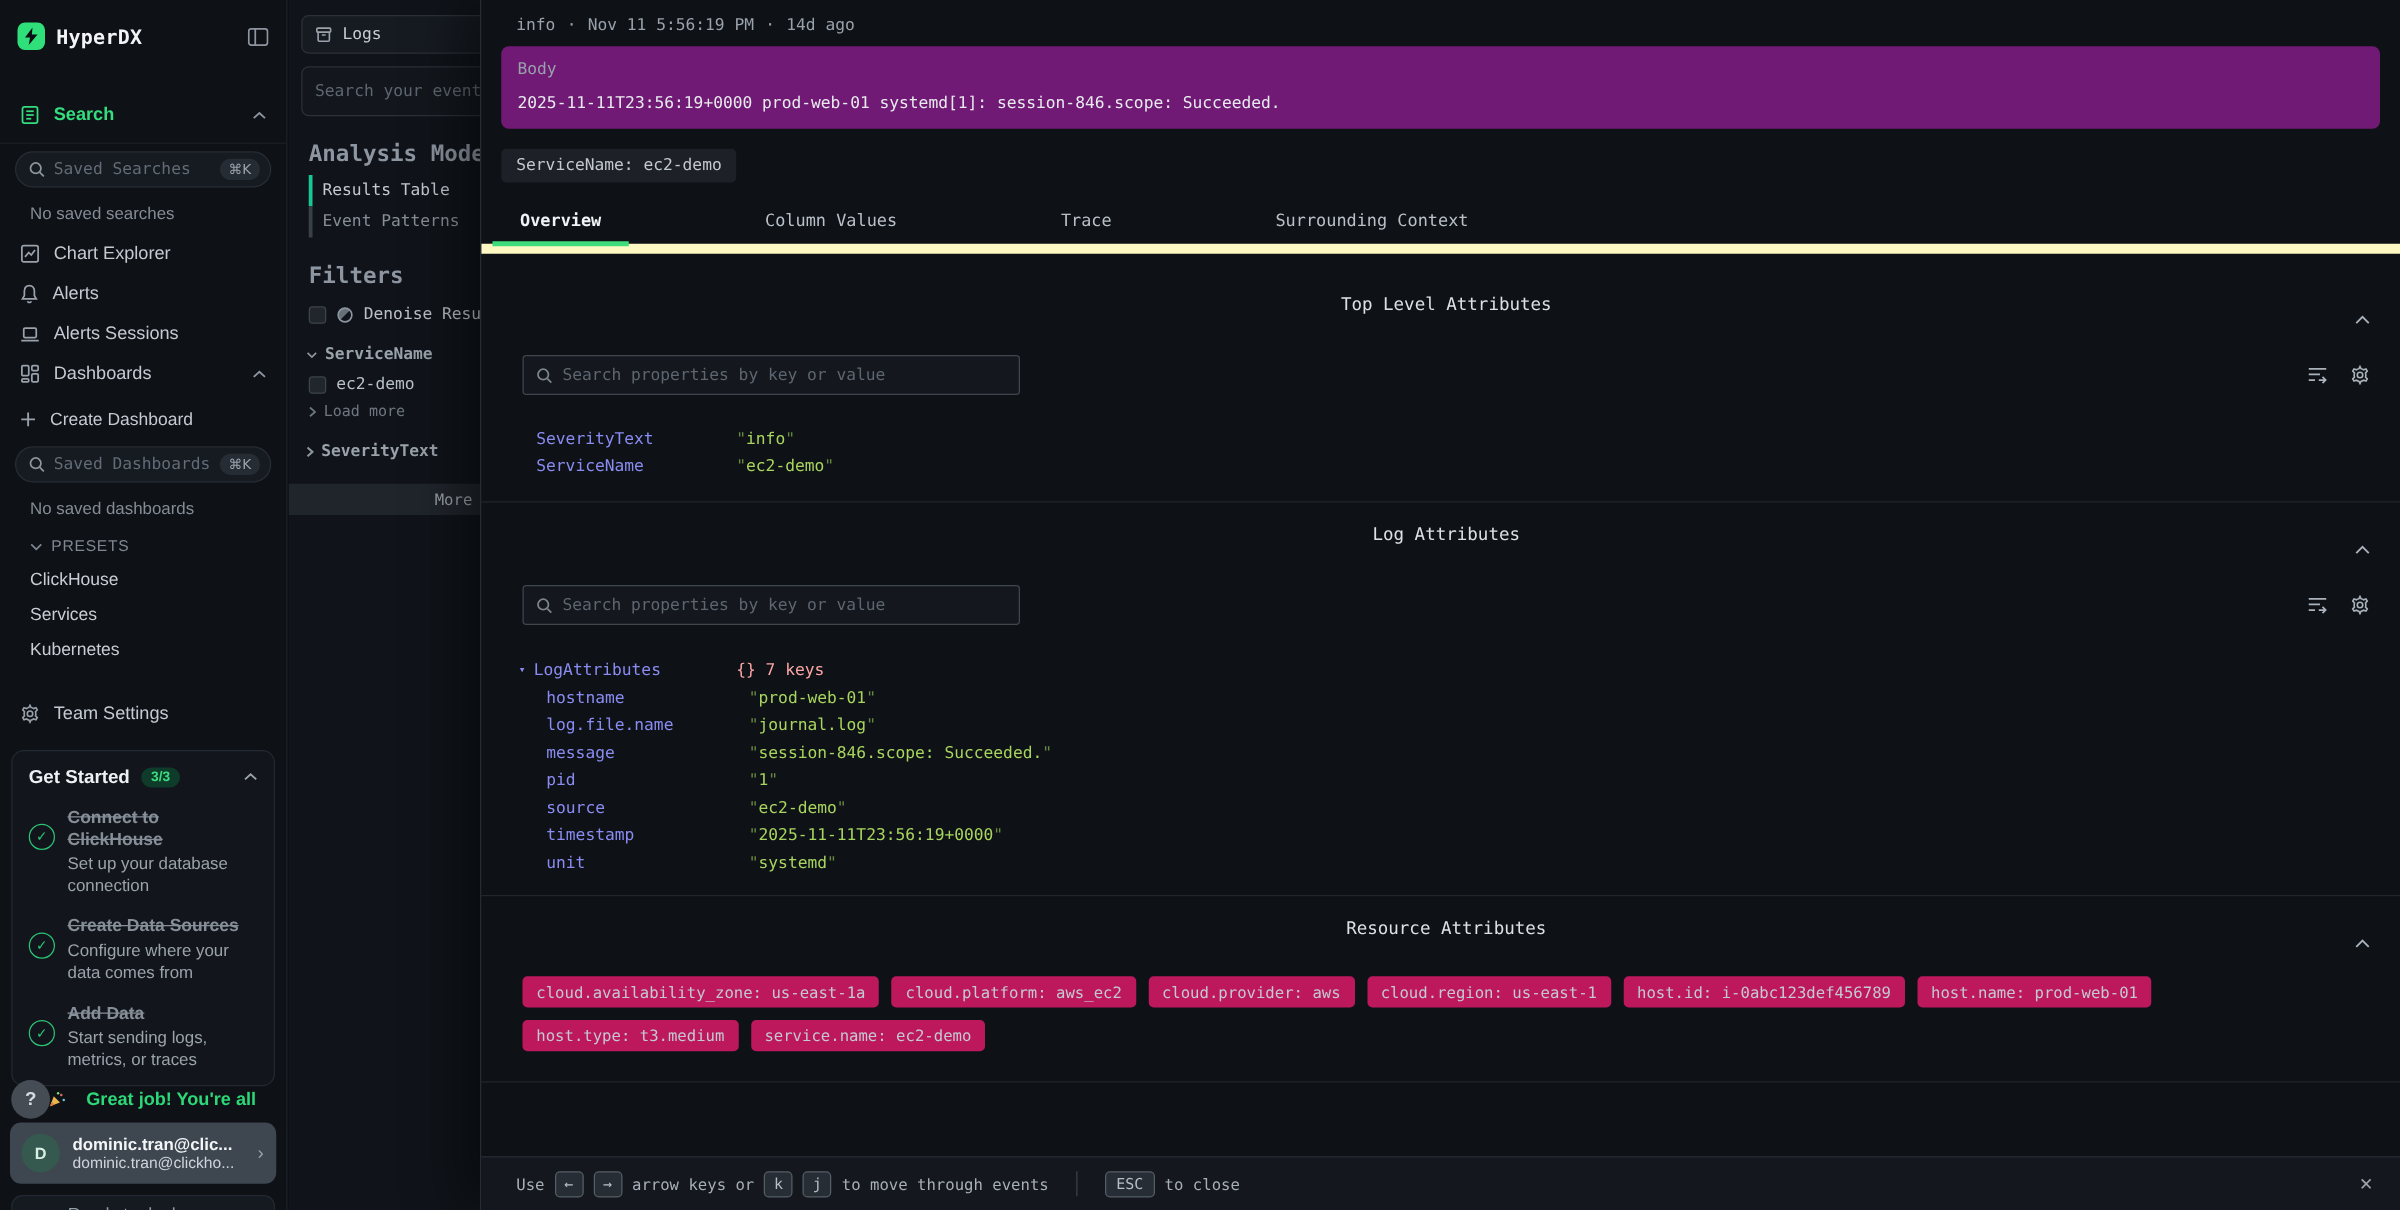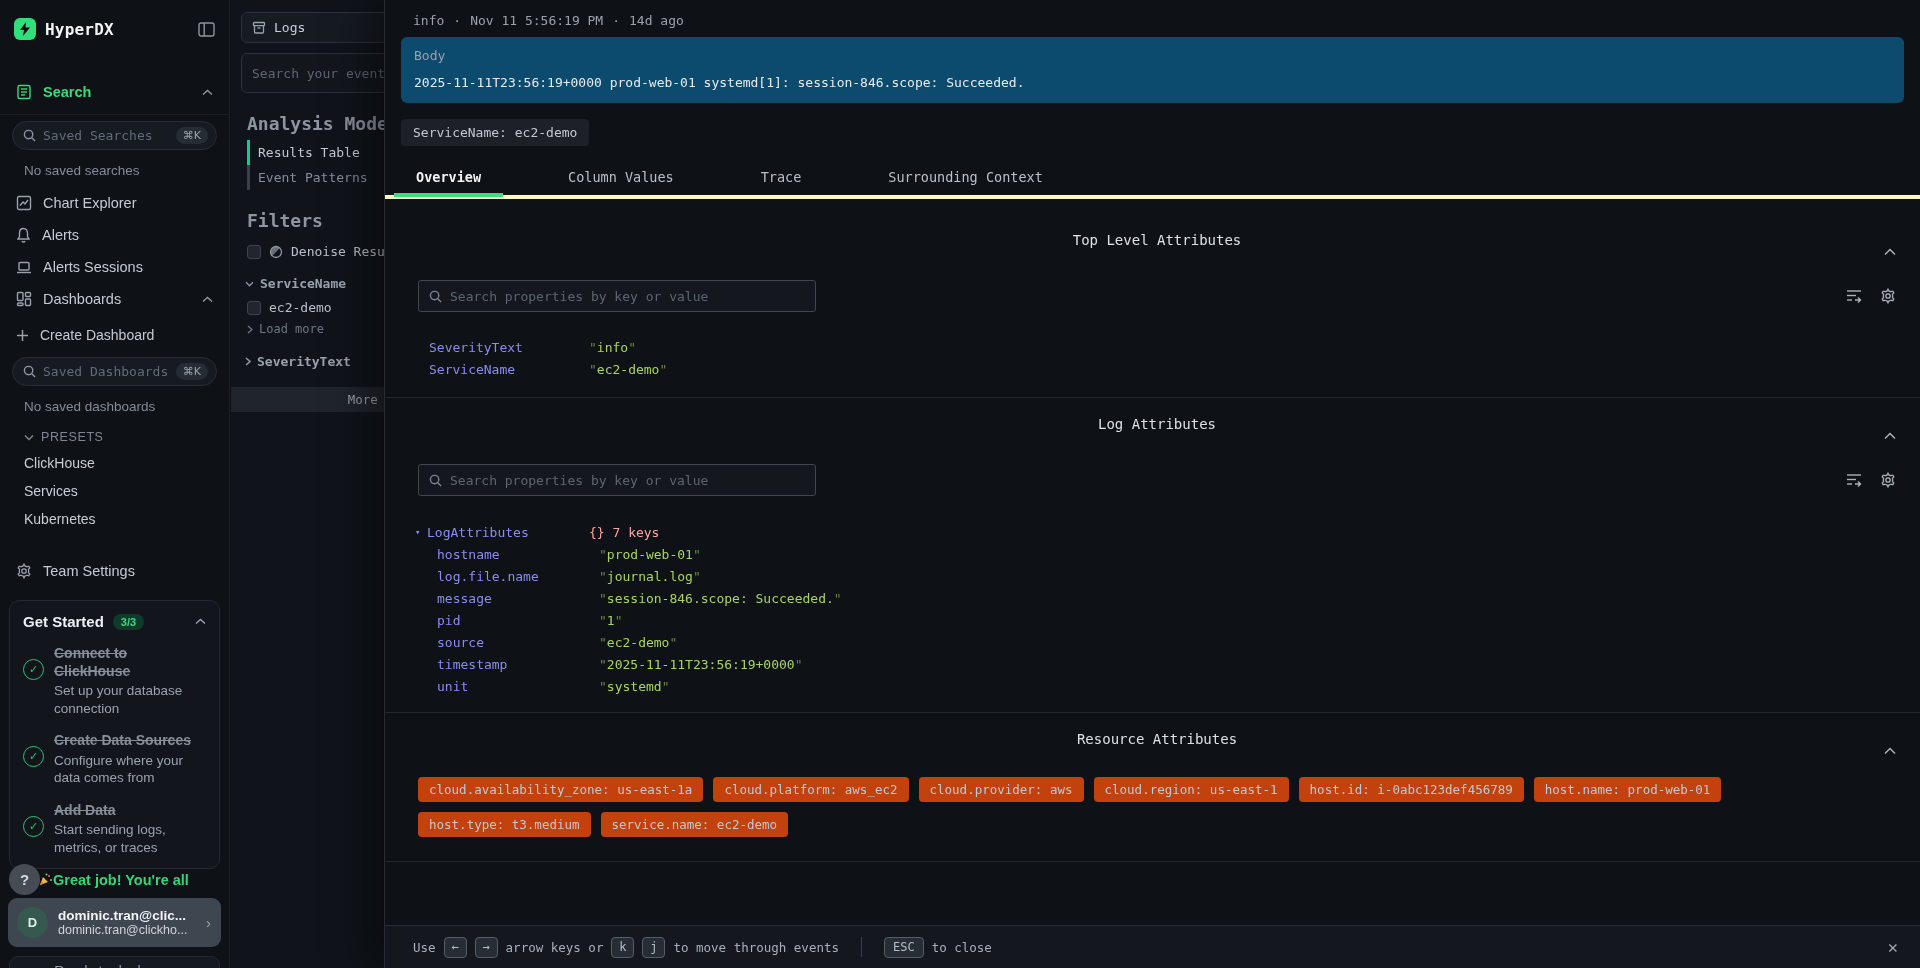--- a/index.html
+++ b/index.html
@@ -30,21 +30,21 @@
   .gs-head { display:flex; align-items:center; gap:9px; }
   .gs-title { color:#eef1f4; font-weight:700; font-size:15px; }
   .gs-badge { background:#11森3b2a; background:#0f3b2a; color:#3bdc7f; font-size:11px; font-weight:700; border-radius:10px; padding:2px 8px; }
   .gs-head .chev { margin-left:auto; color:#9aa2ac; }
   .gs-item { display:flex; gap:10px; margin-top:15px; }
   .gs-check { flex:0 0 auto; width:21px; height:21px; border:1.6px solid #2bc374; border-radius:50%; color:#2bc374; display:flex; align-items:center; justify-content:center; font-size:11px; margin-top:14px; }
   .gs-item:first-of-type .gs-check { margin-top:10px; }
   .gs-texts { flex:1; }
   .gs-item-title { color:#868e98; font-weight:700; font-size:14px; text-decoration:line-through; line-height:1.25; }
   .gs-item-desc { color:#9aa2ab; font-size:13.5px; line-height:1.3; margin-top:2px; }
-  .celebrate { position:absolute; left:38px; top:872px; display:flex; align-items:flex-start; gap:0; color:#2cd878; font-weight:700; font-size:14.5px; white-space:nowrap; overflow:hidden; width:185px; }
+  .celebrate { position:absolute; left:38px; top:872px; display:flex; align-items:flex-start; gap:16px; color:#2cd878; font-weight:700; font-size:14.5px; white-space:nowrap; overflow:hidden; width:185px; }
   .help-fab { position:absolute; left:9px; top:864px; width:31px; height:31px; border-radius:50%; background:#4b515a; opacity:.92; color:#e8ebee; font-weight:700; font-size:15px; display:flex; align-items:center; justify-content:center; z-index:3; }
   .user-pill { position:absolute; left:8px; right:8px; top:898px; height:49px; background:#3e4650; border-radius:9px; display:flex; align-items:center; padding:0 10px 0 9px; z-index:2; }
   .avatar { width:31px; height:31px; border-radius:50%; background:#35594e; color:#d9efe3; font-size:13px; font-weight:700; display:flex; align-items:center; justify-content:center; }
   .user-texts { margin-left:10px; flex:1; overflow:hidden; }
   .user-name { color:#f3f5f7; font-weight:700; font-size:13.5px; white-space:nowrap; }
   .user-email { color:#ced4da; font-size:12.5px; white-space:nowrap; }
   .user-chev { color:#9aa2ab; font-size:15px; }
   .deploy-teaser { position:absolute; left:9px; right:9px; top:956px; height:40px; background:#151920; border:1px solid #232932; border-radius:9px; color:#959da7; font-size:14px; display:flex; justify-content:center; padding-top:6px; }
 
   
@@ -64,25 +64,25 @@
   .half-ic { color:#8d95a0; display:flex; }
   .group-head { display:flex; align-items:center; gap:6px; color:#9aa2ab; font-weight:700; font-size:13px; padding:10px 0 4px 14px; cursor:pointer; }
   .group-head .gch { color:#8d95a0; display:flex; }
   .load-more { display:flex; align-items:center; gap:6px; color:#6e7680; font-size:12px; padding:4px 0 4px 16px; cursor:pointer; }
   .more-filters { margin-top:14px; height:25px; background:#20252c; color:#9aa1aa; font-size:12.5px; display:flex; align-items:center; justify-content:flex-end; padding-right:68px; cursor:pointer; }
 
   
   .detail { position:absolute; left:384px; top:0; width:1536px; height:968px; background:#0e1217; border-left:1px solid #262c34; z-index:5; font-family:"DejaVu Sans Mono","Liberation Mono",monospace; box-shadow:-18px 0 40px rgba(0,0,0,.45); }
   .dp-scroll { position:absolute; inset:0 0 43px 0; overflow:hidden; }
   .dp-head { color:#99a1ab; font-size:13px; padding:13px 0 0 28px; display:flex; gap:9px; align-items:center; }
-  .body-card { margin:9px 16px 0 16px; background:#0c4a6e; border-radius:6px; padding:11px 13px 13px 13px; }
+  .body-card { margin:9px 16px 0 16px; background:#701a75; border-radius:6px; padding:11px 13px 13px 13px; }
   .body-label { color:#99a1ab; font-size:13px; }
   .body-text { color:#e8ebee; font-size:13px; margin-top:12px; }
   .svc-tag { display:inline-block; margin:16px 0 0 16px; background:#1d2127; border-radius:4px; color:#c3c9d0; font-size:13px; padding:6px 12px; }
-  .tabs { display:flex; margin-top:15px; padding-left:19px; border-bottom:4px solid #fef9c3; }
+  .tabs { display:flex; margin-top:15px; padding-left:19px; border-bottom:8px solid #fef9c3;gap:44px; }
   .tab { color:#b9c0c8; font-size:13.5px; padding:8px 12px 10px 12px; margin-right:63px; cursor:pointer; position:relative; }
   .tab.active { color:#f1f3f5; font-weight:700; }
   .tab.active::after { content:""; position:absolute; left:-10px; right:-10px; bottom:-2px; height:4px; background:#3edc7b; }
 
   .section-head { display:flex; align-items:center; padding:0 24px 0 33px;flex-direction:column; }
   .section-title { color:#dde1e6; font-size:14px; }
   .section-chev { margin-left:auto; color:#aab2bb; cursor:pointer; display:flex; }
   .search-row { display:flex; align-items:center; padding:0 24px 0 33px; }
   .prop-search { width:398px; height:32px; border:1px solid #3f464e; background:#14181e; border-radius:3px; display:flex; align-items:center; padding:0 10px; }
   .prop-search .sic { color:#7c848e; display:flex; }
@@ -100,21 +100,21 @@
   .tree-root { display:flex; height:22px; align-items:center; }
   .tree-tri { color:#8a8cf2; font-size:9px; width:12px; }
   .tree-root-key { color:#8a8cf2; font-size:13px; width:162px; }
   .tree-meta { color:#fca5a5; font-size:13px; }
   .tree-row { display:flex; height:22px; align-items:center; padding-left:22px; }
   .tree-key { width:162px; color:#8a8cf2; font-size:13px; cursor:pointer; }
 
   .divider { border-top:1px solid #20262d; margin:0 0 0 0; }
 
   .chips { display:flex; flex-wrap:wrap; gap:10px; padding:0 24px 0 33px; max-width:1430px; }
-  .chip { background:#c2410c; border-radius:4px; color:#c3c9d0; font-size:12.5px; padding:5px 11px; white-space:nowrap; cursor:pointer;text-align:right; }
+  .chip { background:#be185d; border-radius:4px; color:#c3c9d0; font-size:12.5px; padding:5px 11px; white-space:nowrap; cursor:pointer;text-align:right; }
 
   .dp-footer { position:absolute; left:0; right:0; bottom:0; height:43px; background:#14181e; border-top:1px solid #262c34; display:flex; align-items:center; padding:0 22px 0 28px; color:#a7afb8; font-size:12.5px; gap:8px; }
   .kbd { display:inline-flex; align-items:center; justify-content:center; min-width:23px; height:21px; padding:0 5px; border:1px solid #555d66; background:#272d35; border-radius:4px; color:#b7bec6; font-size:12px; }
   .foot-sep { width:1px; height:20px; background:#3a414a; margin:0 14px; }
   .close-x { margin-left:auto; color:#9aa2ab; font-size:17px; cursor:pointer; }
 
   svg { display:block; }
 </style>
 </head>
 <body>

